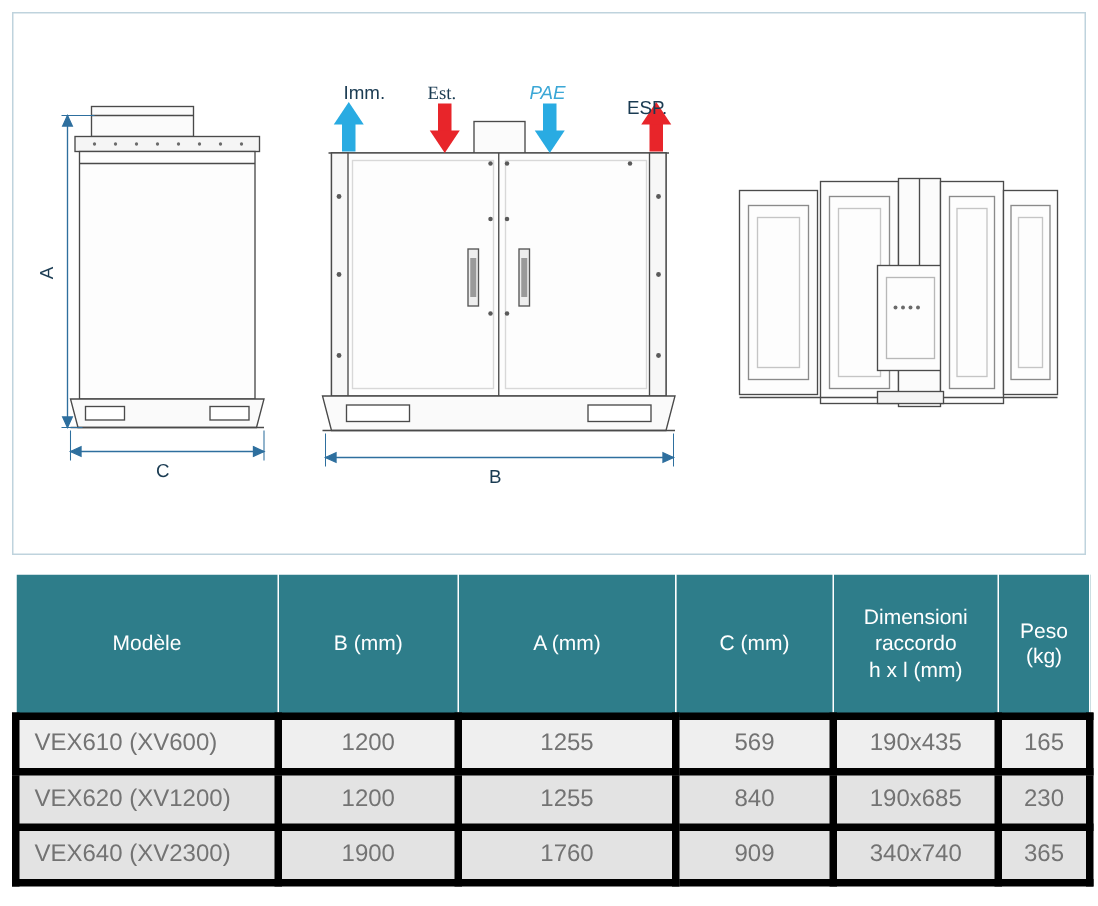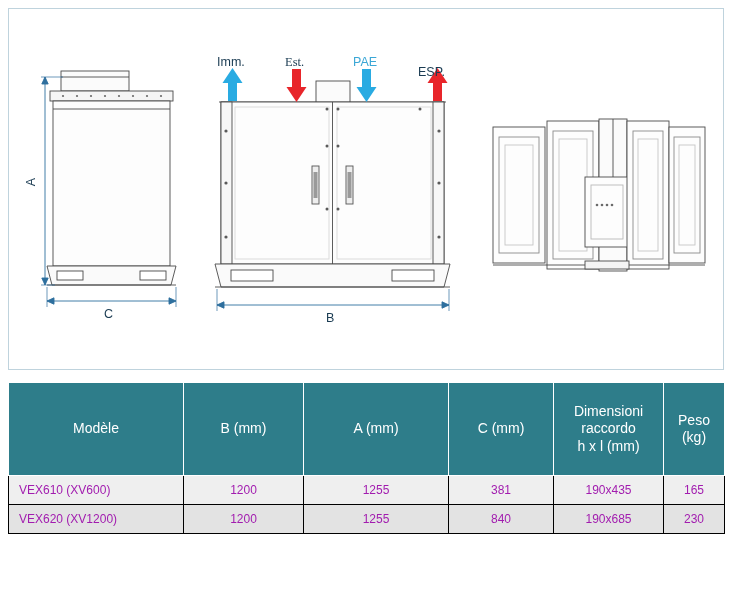--- a/index.html
+++ b/index.html
@@ -59,25 +59,25 @@
     font-weight: normal;
     font-size: 14px;
     text-align: center;
     padding: 8px 4px;
     border: 1px solid #ffffff;
     line-height: 1.25;
     height: 76px;
     vertical-align: middle;
   }
   .spec-table td {
-    font-size: 12px;
-    color: #a21caf;
+    font-size: 16px;
+    color: #737373;
     text-align: center;
     padding: 7px 4px;
-    border: 1px solid #000000;
+    border: 5px solid #000000;
     background: #efefef;
   }
   .spec-table td.model-cell {
     text-align: left;
     padding-left: 10px;
   }
   .spec-table tr.row-alt td {
     background: #e3e3e3;
     margin-top: 35px;
   }
@@ -239,23 +239,23 @@
 
         <rect x="660" y="118" width="36" height="136" fill="#fdfdfd"></rect>
         <rect x="665" y="128" width="26" height="116" fill="none" stroke="#8a8a8a"></rect>
         <rect x="670" y="136" width="16" height="100" fill="none" stroke="#c5c5c5"></rect>
 
         <line x1="484" y1="256" x2="696" y2="256"></line>
         <rect x="576" y="252" width="44" height="8" fill="#f4f4f4"></rect>
       </g>
     </svg>
 
-    <div class="flow-label" style="left:208px; top:46px;">Imm.</div>
+    <div class="flow-label" style="left:220px; top:46px;">Imm.</div>
     <div class="flow-label" style="left:276px; top:46px;font-family:Liberation Serif, serif;">Est.</div>
-    <div class="flow-label pae" style="left:344px; top:46px;">PAE</div>
+    <div class="flow-label pae" style="left:344px; top:46px;font-style:italic;">PAE</div>
     <div class="flow-label" style="left:409px; top:46px;margin-top:10px;">ESP.</div>
 
     <div class="flow-label" style="left:18px; top:166px; color:#1a3b52; transform:rotate(-90deg); transform-origin:center;">A</div>
     <div class="flow-label" style="left:95px; top:298px; color:#1a3b52;">C</div>
     <div class="flow-label" style="left:317px; top:302px; color:#1a3b52;">B</div>
   </div>
 
   <table class="spec-table">
     <colgroup>
       <col style="width:175px">
@@ -288,28 +288,36 @@
           <span>Peso</span><br>
           <span>(kg)</span>
         </th>
       </tr>
     </thead>
     <tbody>
       <tr>
         <td class="model-cell">VEX610 (XV600)</td>
         <td>1200</td>
         <td>1255</td>
-        <td>381</td>
+        <td>569</td>
         <td>190x435</td>
         <td>165</td>
       </tr>
       <tr class="row-alt">
         <td class="model-cell">VEX620 (XV1200)</td>
         <td>1200</td>
         <td>1255</td>
         <td>840</td>
         <td>190x685</td>
         <td>230</td>
       </tr>
+      <tr class="row-alt">
+        <td class="model-cell">VEX640 (XV2300)</td>
+        <td>1900</td>
+        <td>1760</td>
+        <td>909</td>
+        <td>340x740</td>
+        <td>365</td>
+      </tr>
     </tbody>
   </table>
 
 </div>
 
 </body></html>

